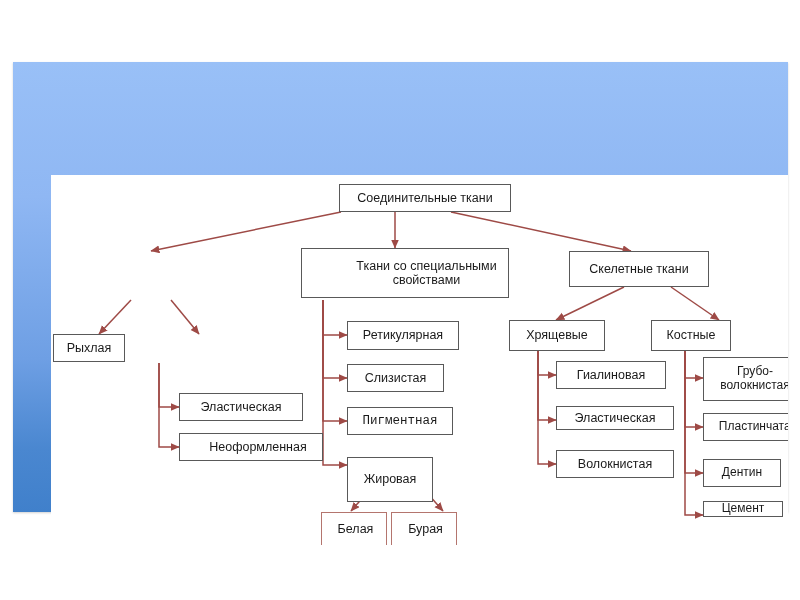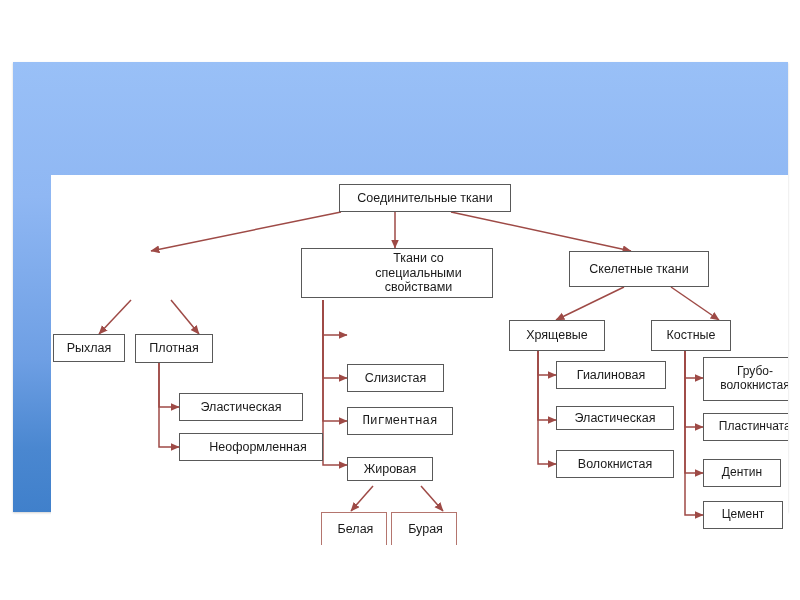--- a/index.html
+++ b/index.html
@@ -124,39 +124,39 @@
           <path d="M 634,176 L 634,203 L 652,203"></path>
           <path d="M 634,176 L 634,252 L 652,252"></path>
           <path d="M 634,176 L 634,298 L 652,298"></path>
           <path d="M 634,176 L 634,340 L 652,340"></path>
         </g>
       </svg>
 
       <div class="node" style="left:288px; top:9px; width:172px; height:28px;">Соединительные ткани</div>
 
 
-      <div class="node" style="left:250px; top:73px; width:192px; height:50px;padding-left:48px;">Ткани со специальными
+      <div class="node" style="left:250px; top:73px; width:208px; height:50px;padding-left:48px;">Ткани со специальными
 свойствами</div>
 
       <div class="node" style="left:518px; top:76px; width:140px; height:36px;">Скелетные ткани</div>
 
       <div class="node" style="left:2px; top:159px; width:72px; height:28px;">Рыхлая</div>
 
-      <div class="node" style="left:84px; top:159px; width:78px; height:29px;">Плотная</div>
 
       <div class="node" style="left:128px; top:218px; width:124px; height:28px;">Эластическая</div>
 
       <div class="node" style="left:128px; top:258px; width:144px; height:28px;padding-left:19px;">Неоформленная</div>
 
+      <div class="node" style="left:296px; top:146px; width:112px; height:29px;">Ретикулярная</div>
 
       <div class="node" style="left:296px; top:189px; width:97px; height:28px;">Слизистая</div>
 
       <div class="node" style="left:296px; top:232px; width:106px; height:28px;font-family:Liberation Mono, monospace;">Пигментная</div>
 
-      <div class="node" style="left:296px; top:282px; width:86px; height:24px;">Жировая</div>
+      <div class="node" style="left:296px; top:282px; width:86px; height:45px;">Жировая</div>
 
       <div class="node red-border" style="left:270px; top:337px; width:66px; height:34px;">Белая</div>
 
       <div class="node red-border" style="left:340px; top:337px; width:66px; height:34px;">Бурая</div>
 
       <div class="node" style="left:458px; top:145px; width:96px; height:31px;">Хрящевые</div>
 
       <div class="node" style="left:600px; top:145px; width:80px; height:31px;">Костные</div>
 
       <div class="node" style="left:505px; top:186px; width:110px; height:28px;text-align:right;">Гиалиновая</div>
@@ -165,17 +165,17 @@
 
       <div class="node" style="left:505px; top:275px; width:118px; height:28px;">Волокнистая</div>
 
       <div class="node small" style="left:652px; top:182px; width:104px; height:44px;">Грубо-
 волокнистая</div>
 
       <div class="node small" style="left:652px; top:238px; width:110px; height:28px;">Пластинчатая</div>
 
       <div class="node small" style="left:652px; top:284px; width:78px; height:28px;">Дентин</div>
 
-      <div class="node small" style="left:652px; top:326px; width:80px; height:28px;">Цемент</div>
+      <div class="node small" style="left:652px; top:326px; width:80px; height:16px;">Цемент</div>
 
     </div>
   </div>
 </div>
 
 </body></html>

